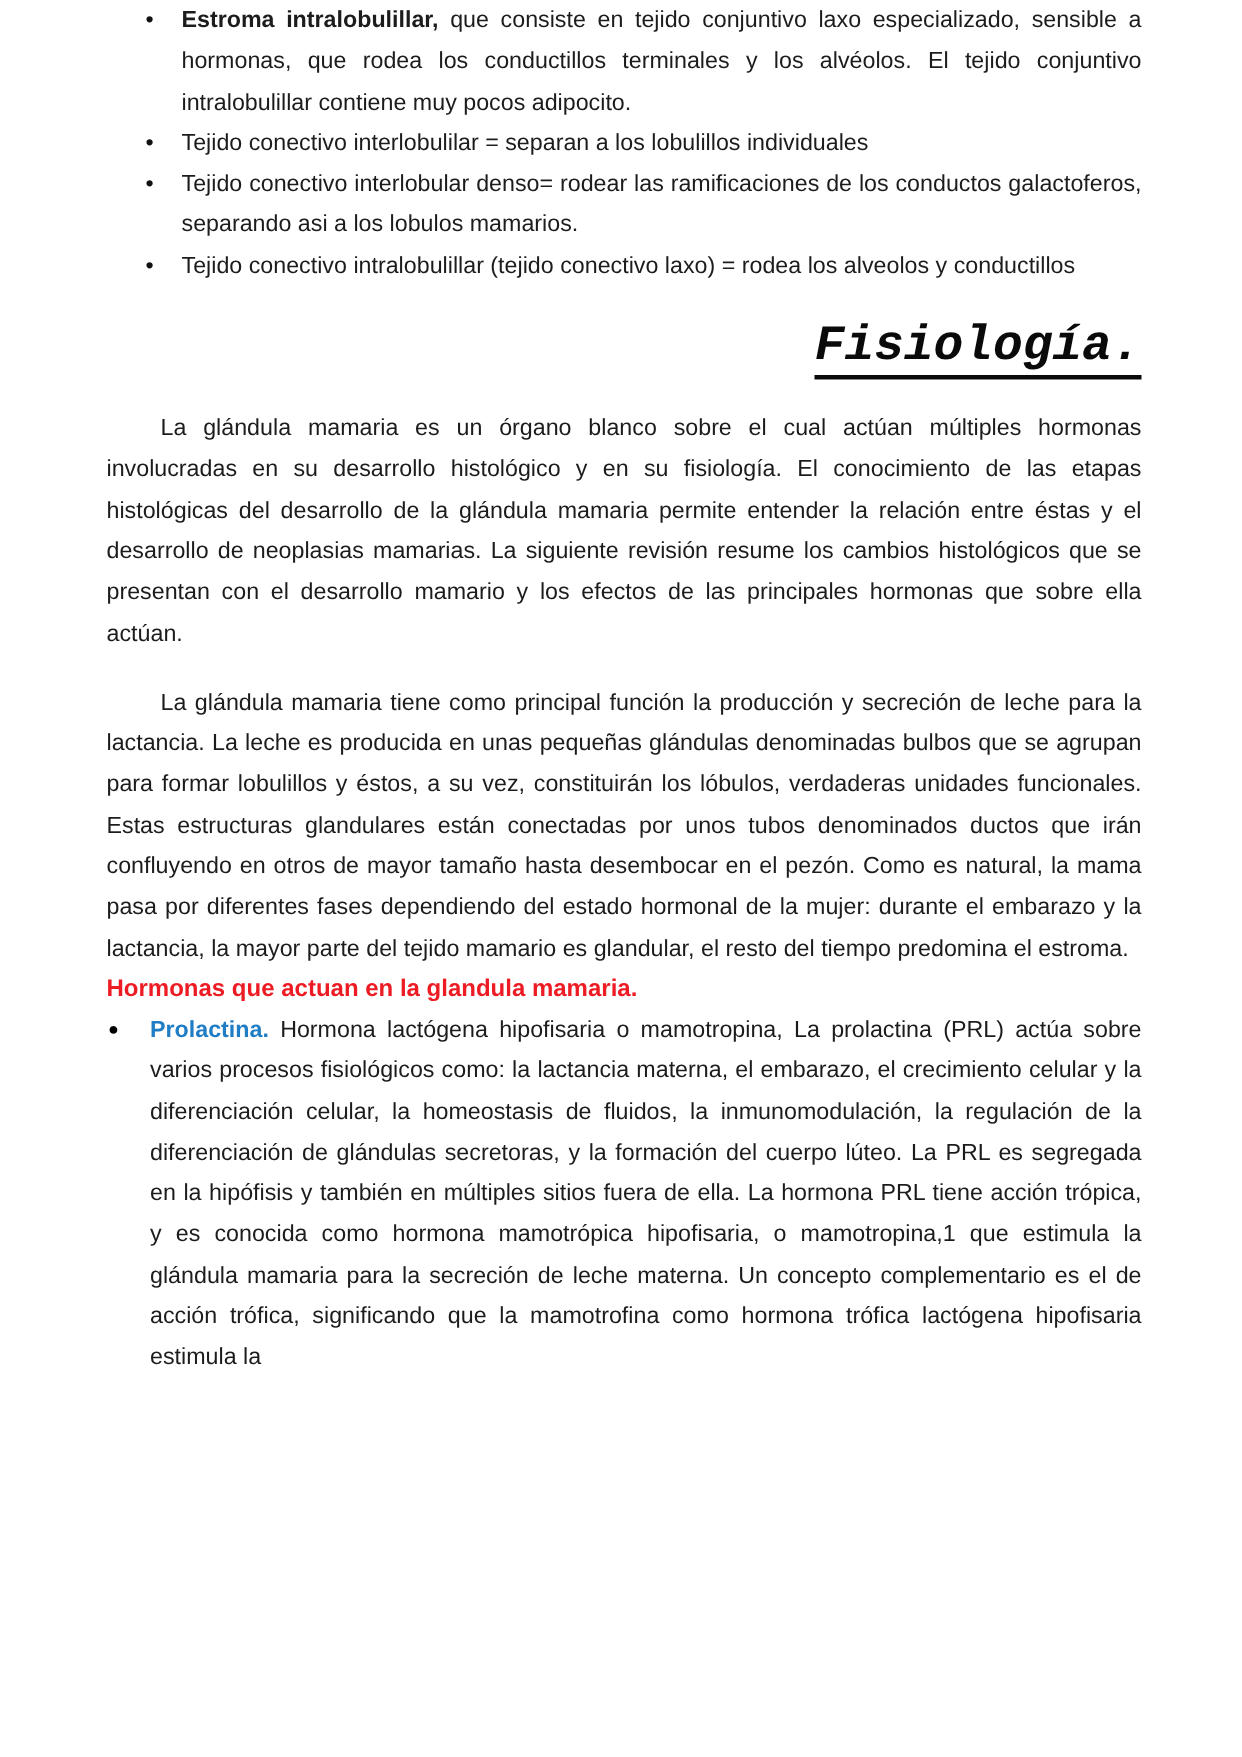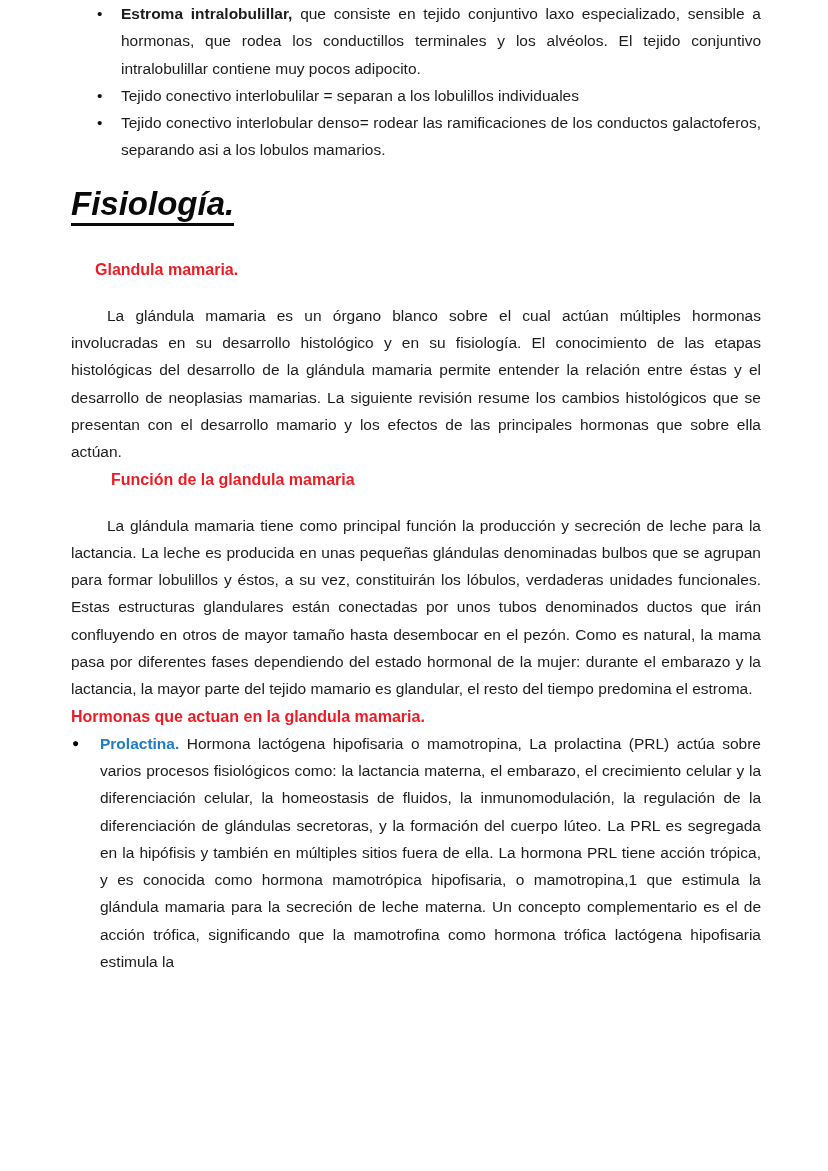--- a/index.html
+++ b/index.html
@@ -43,24 +43,25 @@
   .h-tejido   { margin:26px 0 0 25px; }
   .h-glandula { margin:30px 0 0 24px; }
   .h-funcion  { margin:0 0 0 40px; }
   .h-hormonas { margin:0; }
 
   .intro { margin-top:86px; }
   .tejido { margin-top:0; }
 
   .title {
     margin:18px 0 0 0;
-    text-align:left;
+    text-align:right;
     font-size:33px; line-height:44px;
     font-weight:bold; font-style:italic;
     color:#0a0a0a;
+    font-family:Liberation Mono, monospace;
   }
   .title .underlined {
     border-bottom:3px solid #0a0a0a;
     padding-bottom:1px;
   }
 
   .page-number {
     position:absolute; top:1094px; right:70px;
     font-family:"Liberation Serif","DejaVu Serif",serif;
     font-size:12px; color:#1c1c1c;
@@ -75,28 +76,27 @@
     <ul class="blist intro justify">
       <li class="justify">
         <b>Estroma intralobulillar,</b><span> que consiste en tejido conjuntivo laxo especializado, sensible a hormonas, que rodea los conductillos terminales y los alvéolos. El tejido conjuntivo intralobulillar contiene muy pocos adipocito.</span>
       </li>
     </ul>
 
 
     <ul class="blist tejido">
       <li class="justify">Tejido conectivo interlobulilar = separan a los lobulillos individuales</li>
       <li class="justify">Tejido conectivo interlobular denso= rodear las ramificaciones de los conductos galactoferos, separando asi a los lobulos mamarios.</li>
+      <li class="justify">Tejido conectivo intralobulillar (tejido conectivo laxo) = rodea los alveolos y conductillos</li>
     </ul>
 
     <h1 class="title"><span class="underlined">Fisiología.</span></h1>
 
-    <h3 class="red h-glandula">Glandula mamaria.</h3>
     <p class="justify indent">La glándula mamaria es un órgano blanco sobre el cual actúan múltiples hormonas involucradas en su desarrollo histológico y en su fisiología. El conocimiento de las etapas histológicas del desarrollo de la glándula mamaria permite entender la relación entre éstas y el desarrollo de neoplasias mamarias. La siguiente revisión resume los cambios histológicos que se presentan con el desarrollo mamario y los efectos de las principales hormonas que sobre ella actúan.</p>
 
-    <h3 class="red h-funcion">Función de la glandula mamaria</h3>
     <p class="justify indent">La glándula mamaria tiene como principal función la producción y secreción de leche para la lactancia. La leche es producida en unas pequeñas glándulas denominadas bulbos que se agrupan para formar lobulillos y éstos, a su vez, constituirán los lóbulos, verdaderas unidades funcionales. Estas estructuras glandulares están conectadas por unos tubos denominados ductos que irán confluyendo en otros de mayor tamaño hasta desembocar en el pezón. Como es natural, la mama pasa por diferentes fases dependiendo del estado hormonal de la mujer: durante el embarazo y la lactancia, la mayor parte del tejido mamario es glandular, el resto del tiempo predomina el estroma.</p>
 
     <h3 class="red h-hormonas">Hormonas que actuan en la glandula mamaria.</h3>
 
     <ul class="dlist">
       <li class="justify">
         <b class="blue">Prolactina.</b><span> Hormona lactógena hipofisaria o mamotropina, La prolactina (PRL) actúa sobre varios procesos fisiológicos como: la lactancia materna, el embarazo, el crecimiento celular y la diferenciación celular, la homeostasis de fluidos, la inmunomodulación, la regulación de la diferenciación de glándulas secretoras, y la formación del cuerpo lúteo. La PRL es segregada en la hipófisis y también en múltiples sitios fuera de ella. La hormona PRL tiene acción trópica, y es conocida como hormona mamotrópica hipofisaria, o mamotropina,1  que estimula la glándula mamaria para la secreción de leche materna. Un concepto complementario es el de acción trófica, significando que la mamotrofina como hormona trófica lactógena hipofisaria estimula la</span>
       </li>
     </ul>
 

